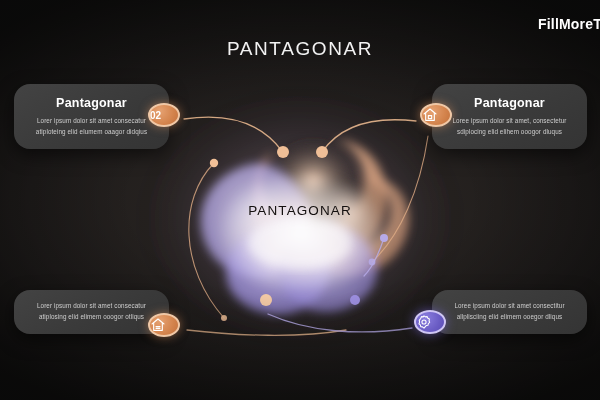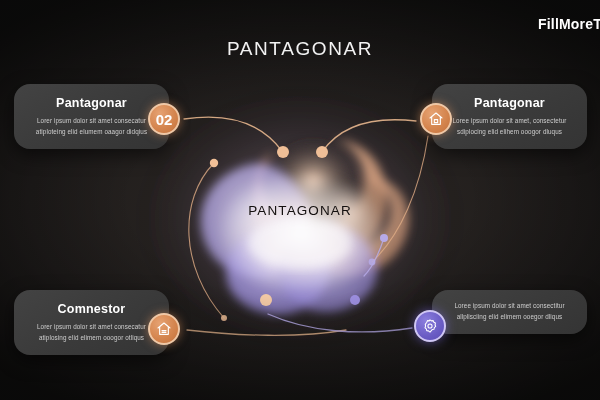--- a/index.html
+++ b/index.html
@@ -52,24 +52,24 @@
   .card.c-tr{left:432px;top:84px;}
   .card.c-bl{left:14px;top:290px;}
   .card.c-br{left:432px;top:290px;}
   .card.c-tl h3,.card.c-tl p{text-align:center;}
   .card.c-tr h3,.card.c-tr p{text-align:center;}
   .card.c-bl h3,.card.c-bl p{text-align:center;}
   .card.c-br h3,.card.c-br p{text-align:center;}
 
   
   .badge{
-    position:absolute;width:32px;height:32px;border-radius:50%;
-    display:flex;align-items:center;justify-content:center;
+    position:absolute;width:32px;height:24px;border-radius:50%;
+    display:flex;align-items:center;justify-content:flex-start;
     box-sizing:border-box;
-    font-size:15px;font-weight:bold;color:#fff;
+    font-size:10px;font-weight:bold;color:#fff;
     z-index:6;
   }
   .badge.orange{
     background:radial-gradient(circle at 35% 30%,#e6a272 0%,#d3834c 60%,#c2703c 100%);
     border:2px solid #f0c8a6;
     box-shadow:0 0 10px rgba(226,150,96,.55);
   }
   .badge.purple{
     background:radial-gradient(circle at 35% 30%,#8b7ede 0%,#6a5cc4 60%,#5a4cb4 100%);
     border:2px solid #cfc6f5;
@@ -192,21 +192,20 @@
   <h3>Pantagonar</h3>
   <p>Lorer ipsum dolor sit amet consecatur atiploteing elid elumem oaagor didqius</p>
 </div>
 
 <div class="card c-tr">
   <h3>Pantagonar</h3>
   <p>Loree ipsum dolor sit amet, consectetur sdiplocing elid elihem ooogor dluqus</p>
 </div>
 
 <div class="card c-bl">
-  <h3>Comnestor</h3>
   <p>Lorer ipsum dolor sit amet consecatur atiplosing elid elimem ooogor otliqus</p>
 </div>
 
 <div class="card c-br">
   <p>Loree ipsum dolor sit amet consectitur allplisciing elid elimem ooegor dliqus</p>
 </div>
 
 <div class="badge orange b-tl">
   <span>02</span>
 </div>

